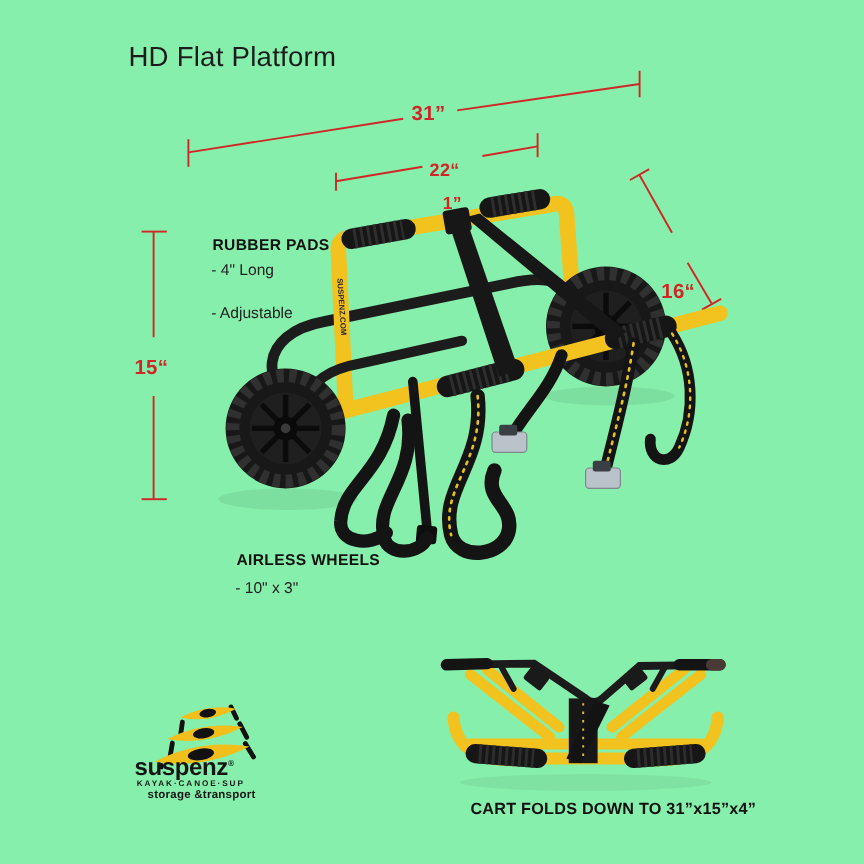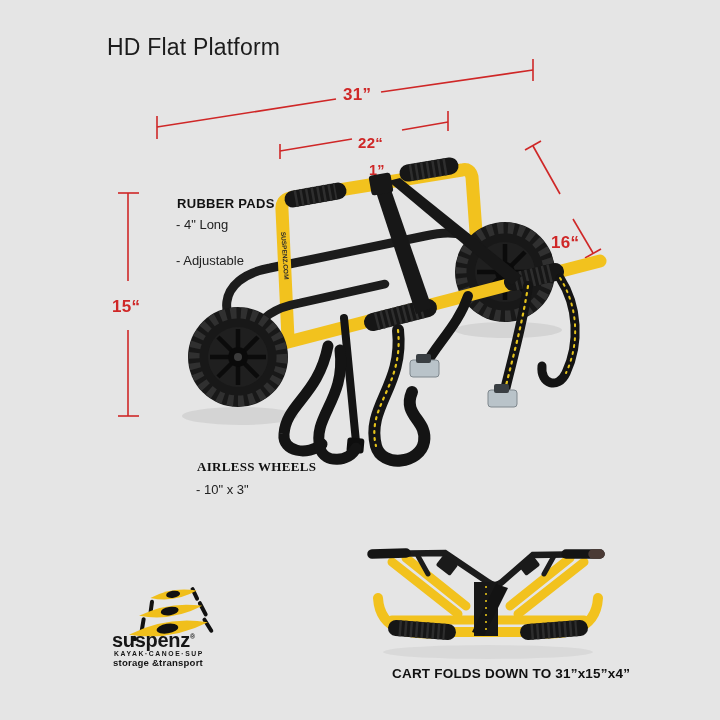--- a/index.html
+++ b/index.html
@@ -1,28 +1,28 @@
 <!DOCTYPE html>
 <html><head>
 <meta charset="utf-8">
 <style>
   html,body{margin:0;padding:0;background:#fff;}
-  .stage{position:relative;width:720px;height:720px;background:#e5e5e5;overflow:hidden;
+  .stage{position:relative;width:720px;height:720px;background:#86efac;overflow:hidden;
          font-family:"Liberation Sans",sans-serif;color:#1a1a1a;}
   .abs{position:absolute;}
   .title{left:107px;top:34px;font-size:23px;font-weight:500;letter-spacing:.2px;color:#1c1c1c;}
   .dim{color:#cf2727;font-weight:bold;font-size:17px;letter-spacing:.3px;white-space:nowrap;}
   .co-head{font-size:13px;font-weight:bold;color:#111;letter-spacing:.3px;white-space:nowrap;}
   .co-item{font-size:13px;color:#222;white-space:nowrap;}
   .caption{left:392px;top:666px;width:232px;text-align:center;font-size:13.5px;font-weight:bold;
            color:#111;letter-spacing:.2px;white-space:nowrap;}
   .brand-name{left:112px;top:629px;font-size:20px;font-weight:bold;letter-spacing:-.3px;color:#151515;}
   .brand-name sup{font-size:7px;font-weight:bold;}
   .brand-tag1{left:114px;top:650px;font-size:6.8px;font-weight:bold;letter-spacing:1.6px;color:#151515;}
-  .brand-tag2{left:113px;top:657px;font-size:9.6px;font-weight:bold;letter-spacing:.2px;color:#151515;}
+  .brand-tag2{left:123px;top:657px;font-size:9.6px;font-weight:bold;letter-spacing:.2px;color:#151515;}
   svg{display:block;}
 </style>
 </head>
 <body>
 
 <div class="stage">
 
   <div class="abs title">HD Flat Platform</div>
 
   <svg class="abs" style="left:0;top:0;" width="720" height="720" viewBox="0 0 720 720">
@@ -56,21 +56,21 @@
   <div class="abs dim" style="left:551px;top:199px;margin-top:34px;">16“</div>
   <div class="abs dim" style="left:112px;top:297px;">15“</div>
 
   <div>
     <div class="abs co-head" style="left:177px;top:196px;">RUBBER PADS</div>
     <div class="abs co-item" style="left:176px;top:217px;">- 4" Long</div>
     <div class="abs co-item" style="left:176px;top:237px;margin-top:16px;">- Adjustable</div>
   </div>
 
   <div>
-    <div class="abs co-head" style="left:197px;top:459px;font-family:Liberation Serif, serif;">AIRLESS WHEELS</div>
+    <div class="abs co-head" style="left:197px;top:459px;">AIRLESS WHEELS</div>
     <div class="abs co-item" style="left:196px;top:482px;">- 10" x 3"</div>
   </div>
 
   <svg class="abs" style="left:170px;top:148px;" width="440" height="330" viewBox="0 0 440 330">
 
     <ellipse cx="70" cy="268" rx="58" ry="9" fill="rgba(0,0,0,0.07)"></ellipse>
     <ellipse cx="338" cy="182" rx="54" ry="8" fill="rgba(0,0,0,0.07)"></ellipse>
 
     <path d="M85,195 C45,175 45,130 100,120 L255,88 C290,80 305,88 308,110 L308,125" stroke="#1c1c1c" stroke-width="9" fill="none" stroke-linecap="round"></path>
 

